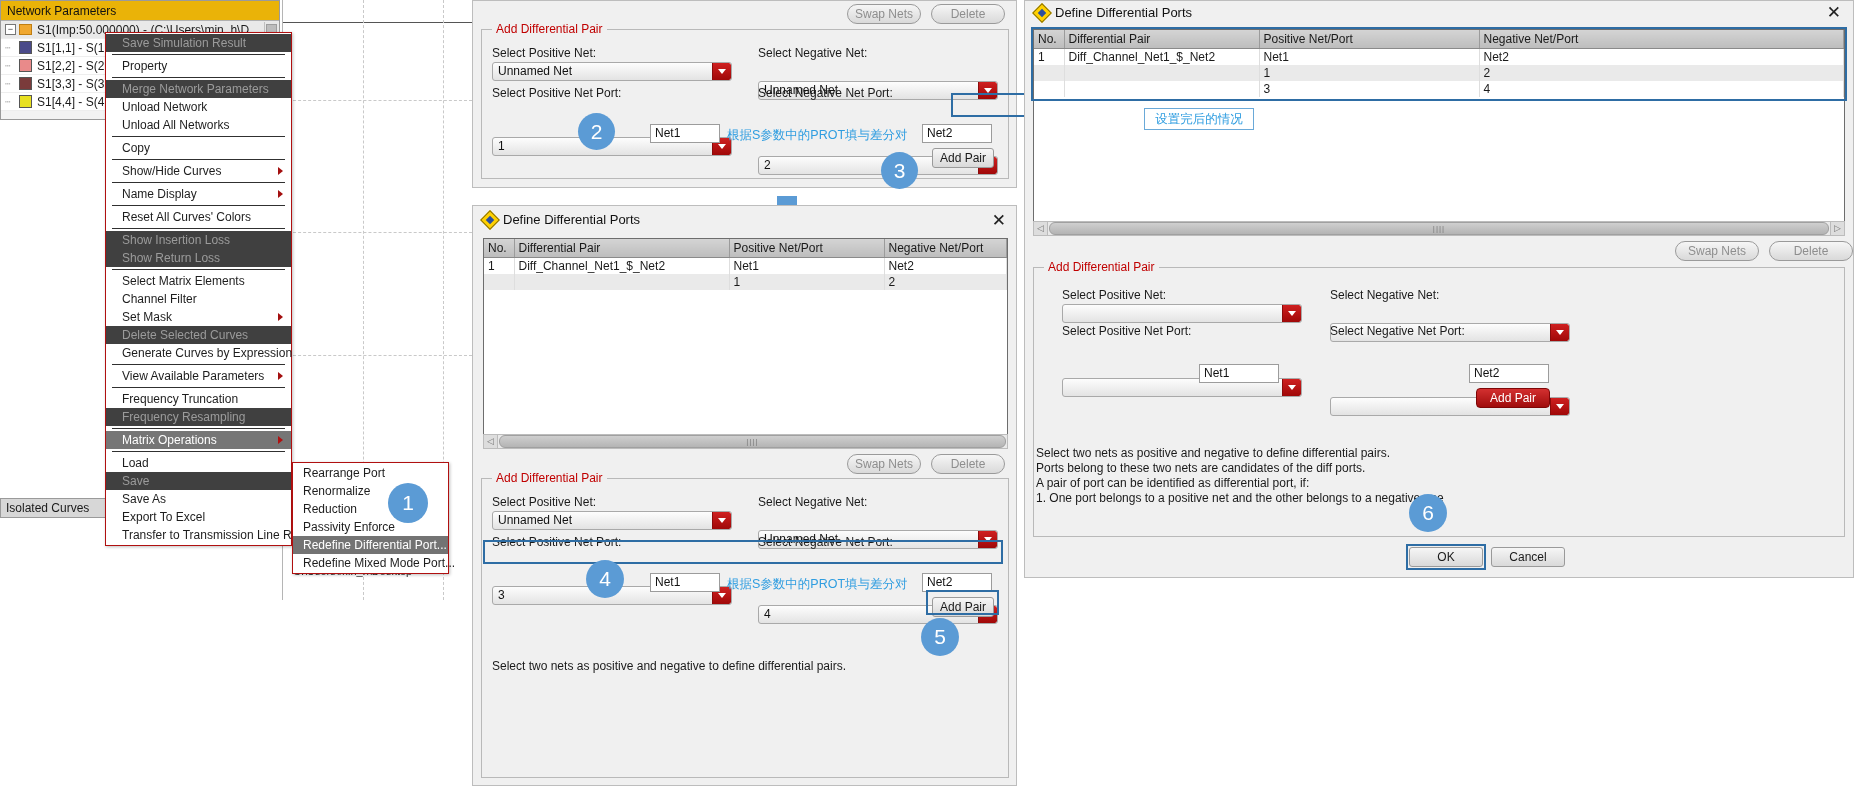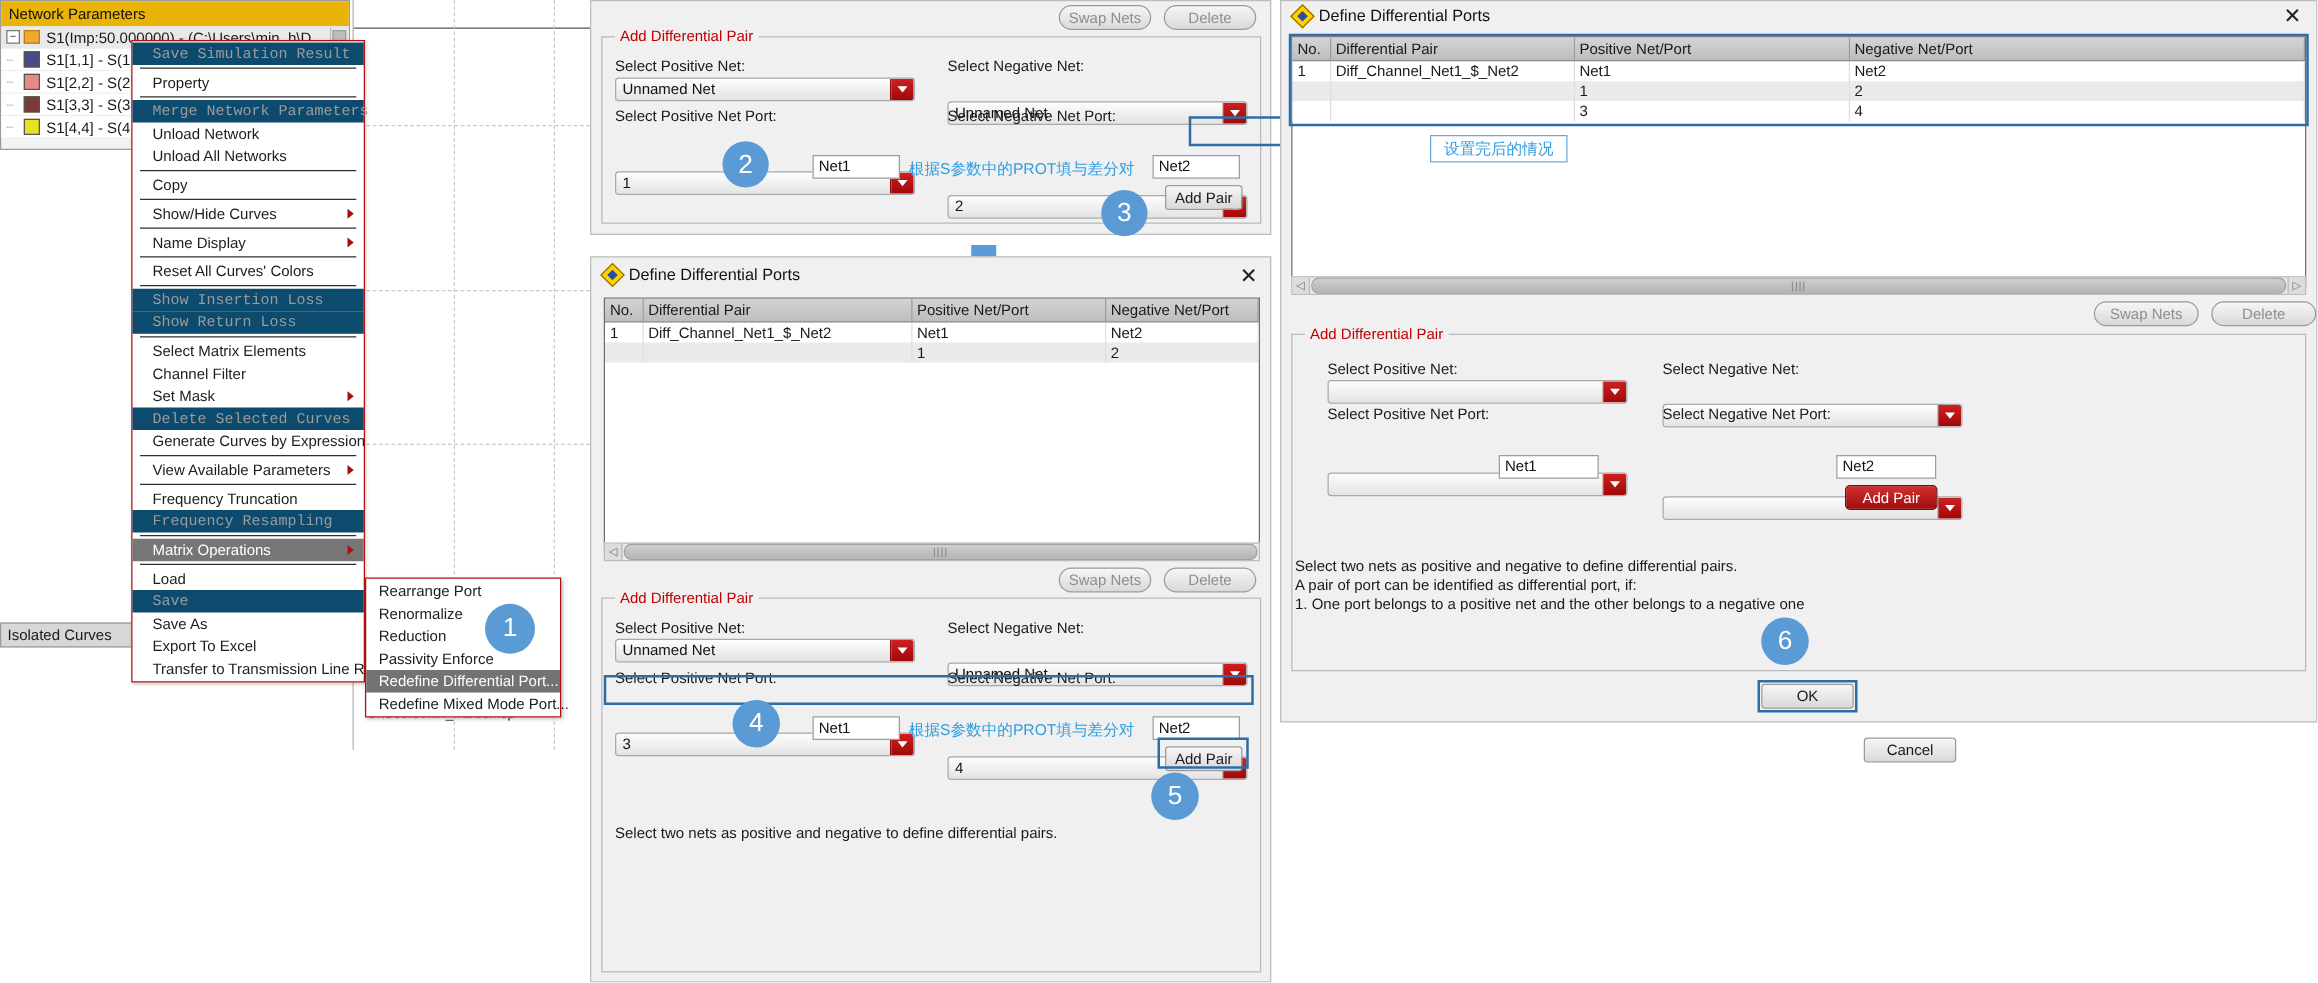--- a/index.html
+++ b/index.html
@@ -91,21 +91,21 @@
     box-shadow:1px 1px 3px rgba(0,0,0,.25);
     padding:1px 0;
   }
   .mi {
     height:18px; line-height:18px;
     padding-left:16px; padding-right:8px;
     font-size:12px; color:#1d1d1d;
     white-space:nowrap;
     display:flex; align-items:center; justify-content:space-between;
   }
-  .mi.dis { color:#9b9b9b; background:#0c4a6e;font-family:Liberation Mono, monospace; }
+  .mi.dis { color:#9b9b9b; background:#404040; }
   .mi.hl { background:#767676; color:#fff; }
   .mi-sep { height:0; margin:2px 6px; border-top:1px solid #303030; }
   .arrow {
     width:0;height:0;
     border-left:5px solid #a30f0f;
     border-top:4px solid transparent;
     border-bottom:4px solid transparent;
   }
   .mi.hl .arrow { border-left-color:#b01010; }
 
@@ -654,27 +654,28 @@
 
     <div class="abs txtbox" style="left:165px; top:96px; width:80px;">Net1</div>
     <div class="abs txtbox" style="left:435px; top:96px; width:80px;">Net2</div>
 
     <div class="abs btn-red" style="left:442px; top:120px; width:74px;">
       <span>Add Pair</span>
     </div>
 
     <div class="abs" id="right-hints" style="left:2px; top:178px;">
         <div class="hint-line">Select two nets as positive and negative to define differential pairs.</div>
+        <div class="hint-line">Ports belong to these two nets are candidates of the diff ports.</div>
         <div class="hint-line">A pair of port can be identified as differential port, if:</div>
         <div class="hint-line">1. One port belongs to a positive net and the other belongs to a negative one</div>
       </div>
   </div>
 
   <div class="abs btn-gray enabled" style="left:384px; top:546px; width:74px; border-radius:3px;">
     <span>OK</span>
   </div>
-  <div class="abs btn-gray enabled" style="left:466px; top:546px; width:74px; border-radius:3px;margin-top:43px;">
+  <div class="abs btn-gray enabled" style="left:466px; top:546px; width:74px; border-radius:3px;">
     <span>Cancel</span>
   </div>
   <div class="hl-box" style="left:381px; top:543px; width:80px; height:26px;"></div>
 </div>
 
 <div class="abs badge" style="left:1409px; top:494px; width:38px; height:38px;">6</div>
 
 </body></html>

